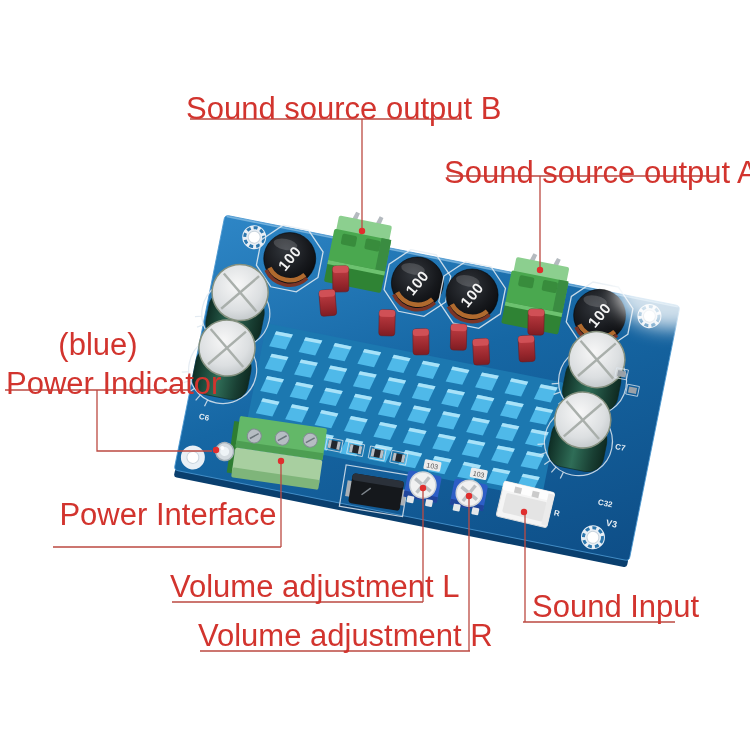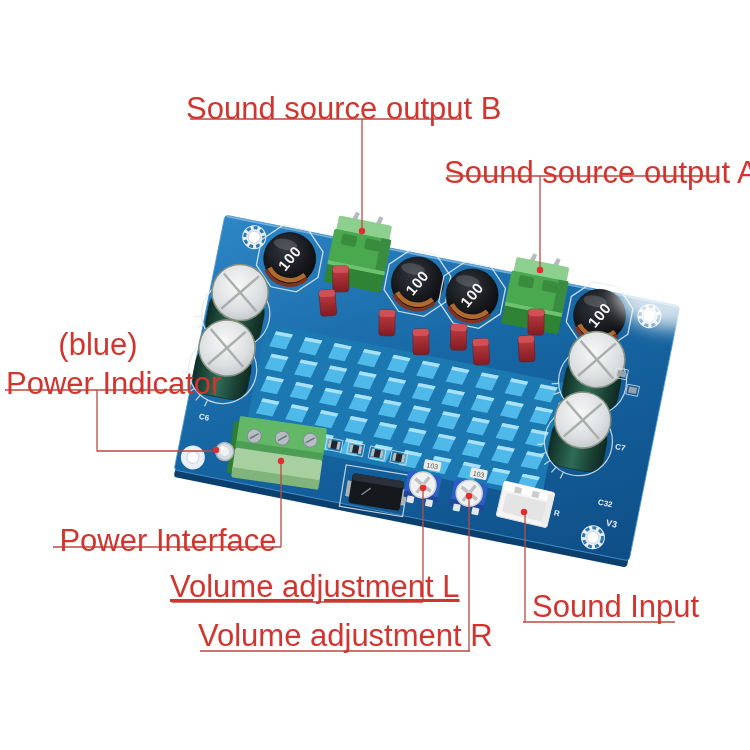--- a/index.html
+++ b/index.html
@@ -465,24 +465,24 @@
 <div class="ann-label" style="left:186px;top:90px;width:278px;">
   <span>Sound source output B</span>
 </div>
 <div class="ann-label" style="left:444px;top:146px;width:276px;margin-top:8px;">
   <span>Sound source output A</span>
 </div>
 <div class="ann-label" style="left:6px;top:326px;width:184px;">
   <span style="display:block">(blue)</span>
   <span style="display:block">Power Indicator</span>
 </div>
-<div class="ann-label" style="left:54px;top:522px;width:228px;">
+<div class="ann-label" style="left:54px;top:496px;width:228px;">
   <span>Power Interface</span>
 </div>
-<div class="ann-label" style="left:170px;top:568px;width:254px;text-decoration:underline;">
+<div class="ann-label" style="left:170px;top:568px;width:254px;">
   <span>Volume adjustment L</span>
 </div>
 <div class="ann-label" style="left:198px;top:617px;width:272px;">
   <span>Volume adjustment R</span>
 </div>
 <div class="ann-label" style="left:524px;top:588px;width:152px;margin-left:8px;">
   <span>Sound Input</span>
 </div>
 </div>
 

